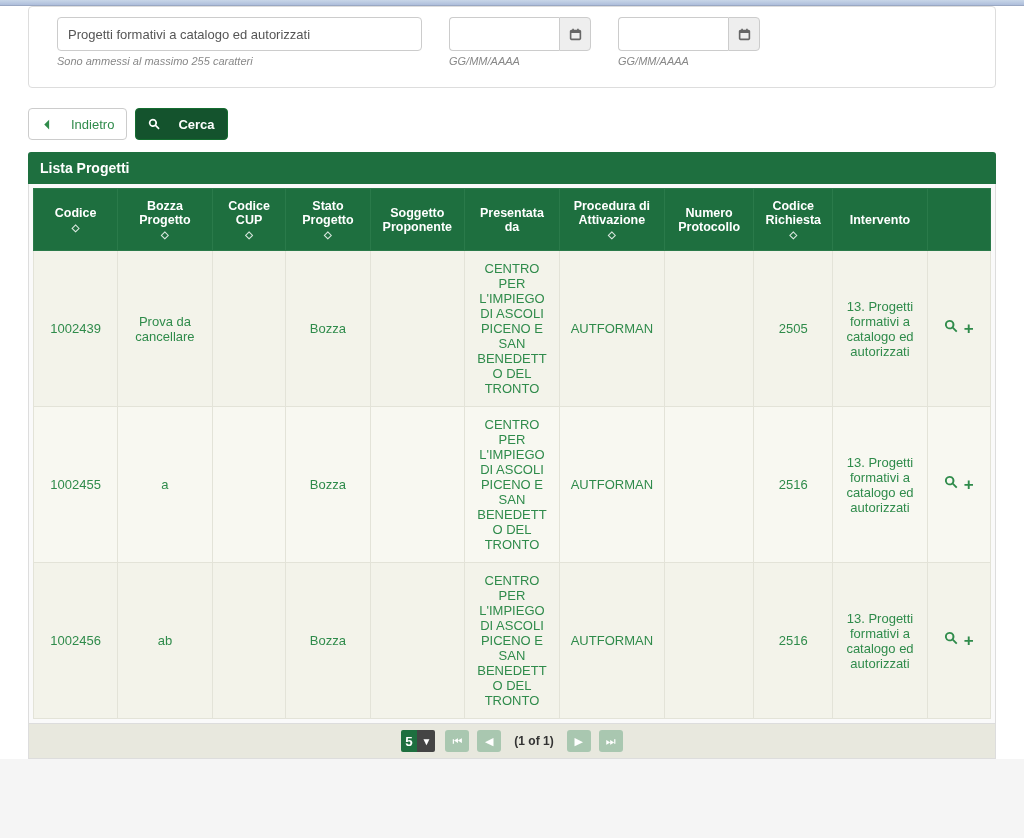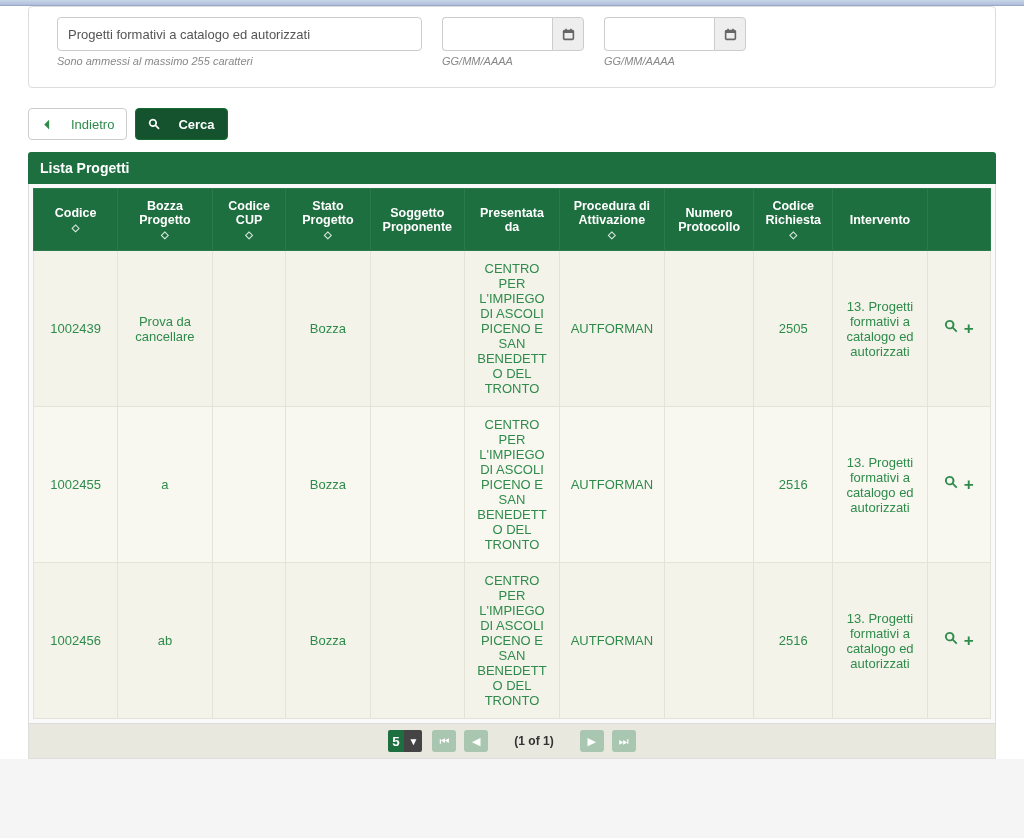--- a/index.html
+++ b/index.html
@@ -2,21 +2,21 @@
 <html><head>
 <meta charset="utf-8">
 <style>
   * { box-sizing: border-box; margin: 0; padding: 0; }
   body { font-family: "Segoe UI", Arial, sans-serif; font-size: 13px; background: #f5f5f5; color: #333; }
   .page { width: 1024px; margin: 0 auto; background: #fff; }
 
   .topbar { height: 6px; background: linear-gradient(to bottom, #c8d6e8, #aebedb); border-bottom: 1px solid #9aa8c3; }
 
   .search-section { padding: 10px 28px 20px 28px; border: 1px solid #ddd; border-radius: 4px; margin: 0 28px; }
-  .filters { display: flex; gap: 20px; align-items: center; }
+  .filters { display: flex; gap: 27px; align-items: center; }
   .filter-group { display: flex; flex-direction: column; }
   .filter-group .sub { font-size: 11px; color: #888; font-style: italic; margin-top: 4px; }
   .text-input { height: 34px; border: 1px solid #ccc; border-radius: 4px; padding: 0 10px; font-size: 13px; color: #555; }
   .wide { width: 365px; }
   .date-wrap { display: flex; }
   .date-input { width: 110px; height: 34px; border: 1px solid #ccc; border-right: none; border-radius: 4px 0 0 4px; padding: 0 8px; }
   .cal-btn { width: 32px; height: 34px; border: 1px solid #ccc; background: #eee; border-radius: 0 4px 4px 0; display: flex; align-items: center; justify-content: center; cursor: pointer; color: #666; font-size: 13px; }
 
   .btn-row { display: flex; gap: 8px; margin: 20px 28px 10px 28px; }
   .btn { height: 32px; border-radius: 4px; padding: 0 12px; display: inline-flex; align-items: center; gap: 17px; font-size: 13px; cursor: pointer; }
@@ -34,21 +34,21 @@
   tbody td { border: 1px solid #e3e3d8; padding: 10px 8px; vertical-align: middle; text-align: center; background: #f3f3ea; font-size: 13px; color: #2f8b4b; word-wrap: break-word; }
   tbody tr:nth-child(even) td { background: #f8f8f1; }
   .actions { color: #2f8b4b; font-size: 16px; font-weight: 700; white-space: nowrap; }
 
   .pager { display: flex; align-items: center; justify-content: center; gap: 10px; background: #e8e8de; padding: 6px; margin-top: 0; border: 1px solid #ddd; border-top: none; }
   .pager .sel { display: flex; align-items: center; }
   .pager select { background: #1e6f3f; color: #fff; border: none; height: 22px; padding: 0 4px; font-weight: bold; border-radius: 2px 0 0 2px; appearance: none; }
   .pager .sel-arrow { background: #444; color: #fff; height: 22px; width: 18px; display: flex; align-items: center; justify-content: center; font-size: 10px; border-radius: 0 2px 2px 0; }
   .pager .pbtn { background: #a9c7b0; color: #fff; width: 24px; height: 22px; border-radius: 3px; display: inline-flex; align-items: center; justify-content: center; font-size: 11px; cursor: pointer; }
   .pager .pbtn + .pbtn { margin-left: 4px; }
-  .pager .ptxt { font-weight: 700; color: #333; font-size: 12px; margin: 0 16px; }
+  .pager .ptxt { font-weight: 700; color: #333; font-size: 12px; margin: 0 3px; }
   .pager-group { display: flex; gap: 4px; }
 
   .col-codice { width: 80px; }
   .col-titolo { width: 90px; }
   .col-cup { width: 70px; }
   .col-stato { width: 80px; }
   .col-sogg { width: 90px; }
   .col-pres { width: 90px; }
   .col-proc { width: 100px; }
   .col-numprot { width: 85px; }

